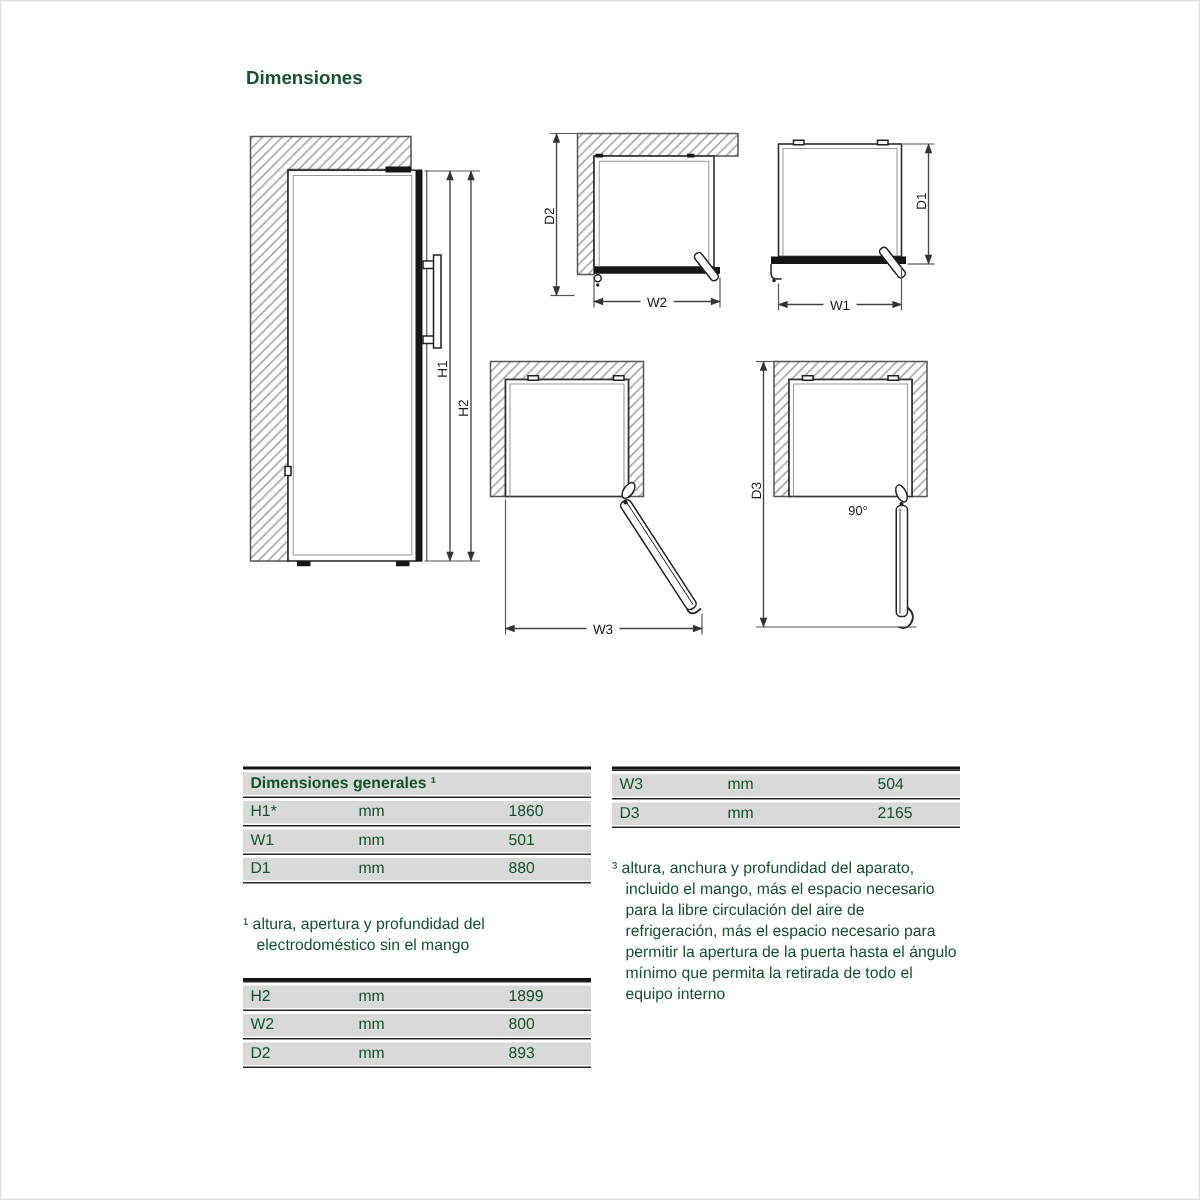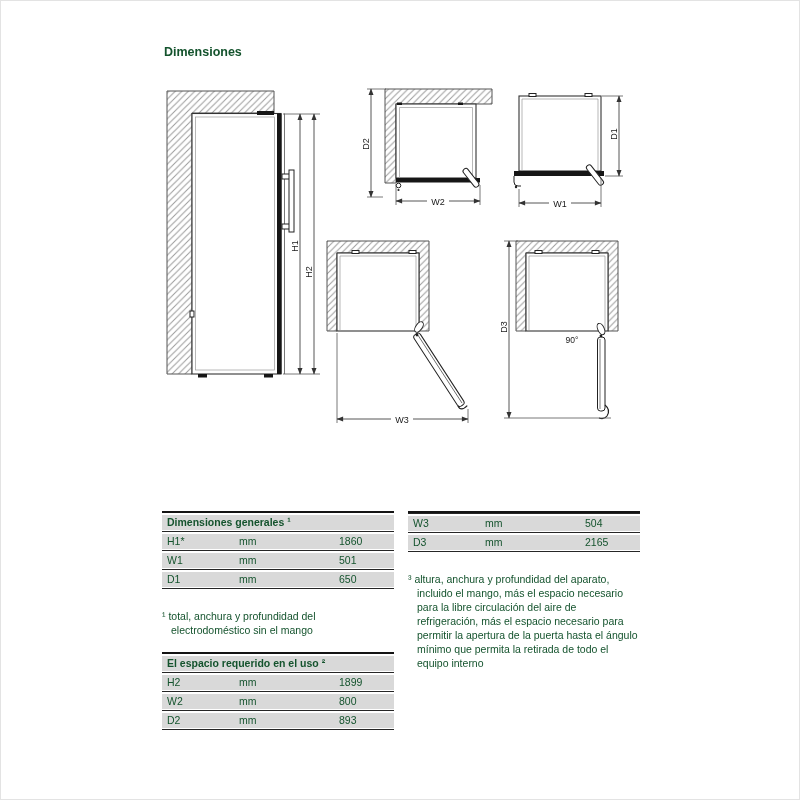--- a/index.html
+++ b/index.html
@@ -171,32 +171,29 @@
       <div class="sep"></div>
       <div class="trow">
         <span class="c1">W1</span>
         <span class="c2">mm</span>
         <span class="c3">501</span>
       </div>
       <div class="sep"></div>
       <div class="trow">
         <span class="c1">D1</span>
         <span class="c2">mm</span>
-        <span class="c3">650</span>
+        <span class="c3">880</span>
       </div>
       <div class="sep"></div>
     </div>
-    <div class="fn">¹ total, anchura y profundidad del electrodoméstico sin el mango</div>
+    <div class="fn">¹ altura, apertura y profundidad del electrodoméstico sin el mango</div>
   </div>
 
   <div class="tblock" style="left:161px; top:619px">
     <div class="dtable">
-      <div class="trow th">
-        <span>El espacio requerido en el uso ²</span>
-      </div>
       <div class="sep"></div>
       <div class="trow">
         <span class="c1">H2</span>
         <span class="c2">mm</span>
         <span class="c3">1899</span>
       </div>
       <div class="sep"></div>
       <div class="trow">
         <span class="c1">W2</span>
         <span class="c2">mm</span>

